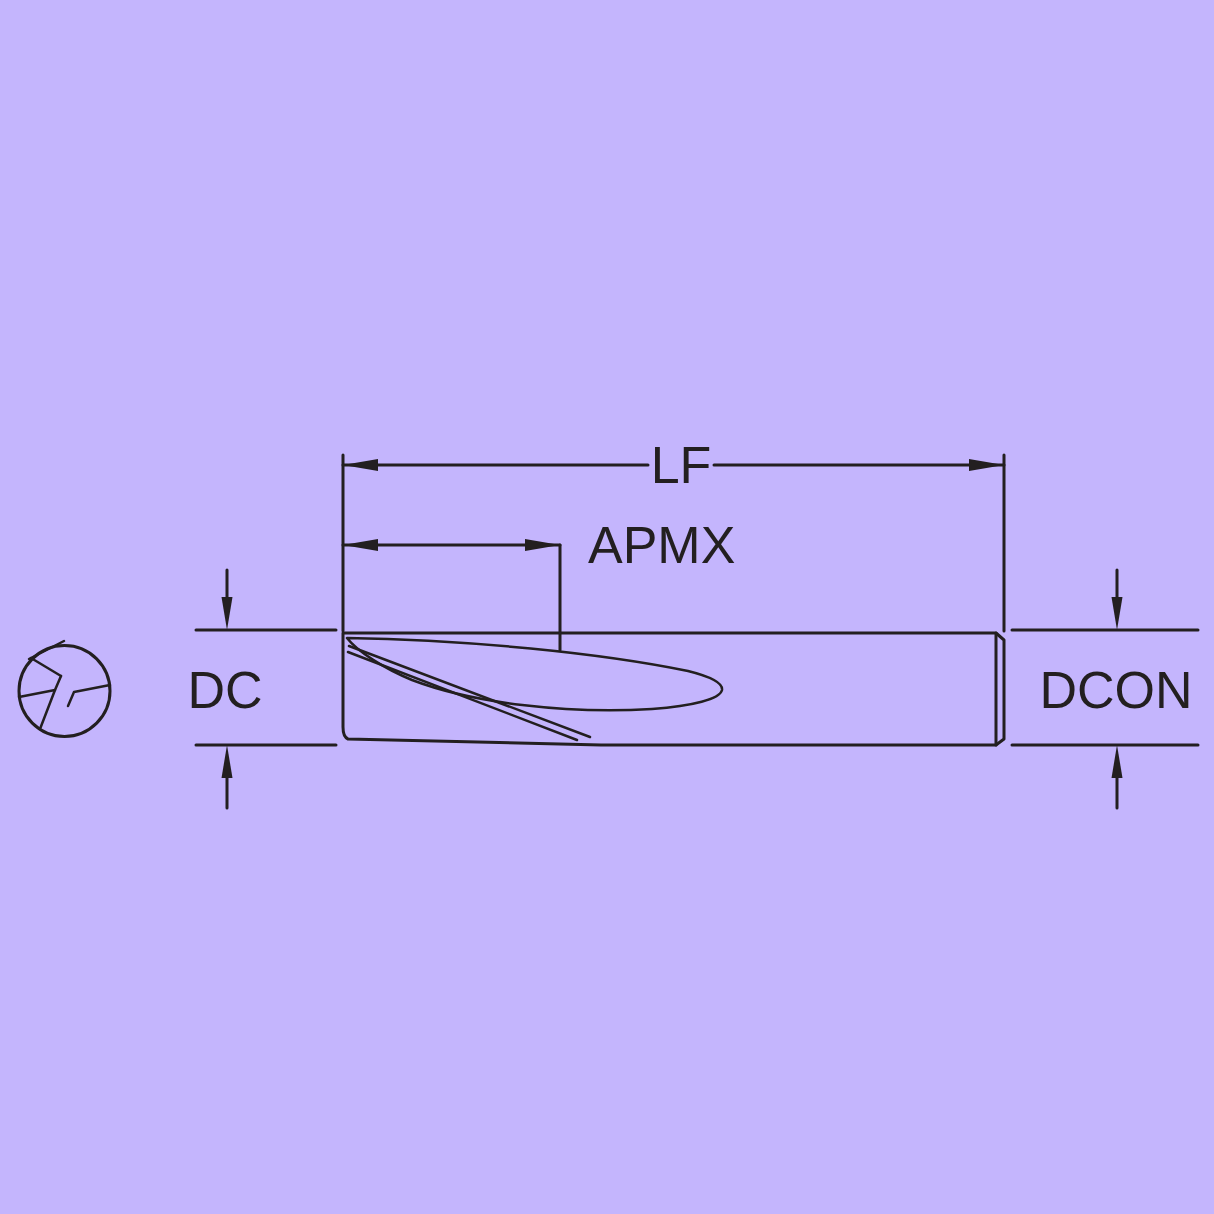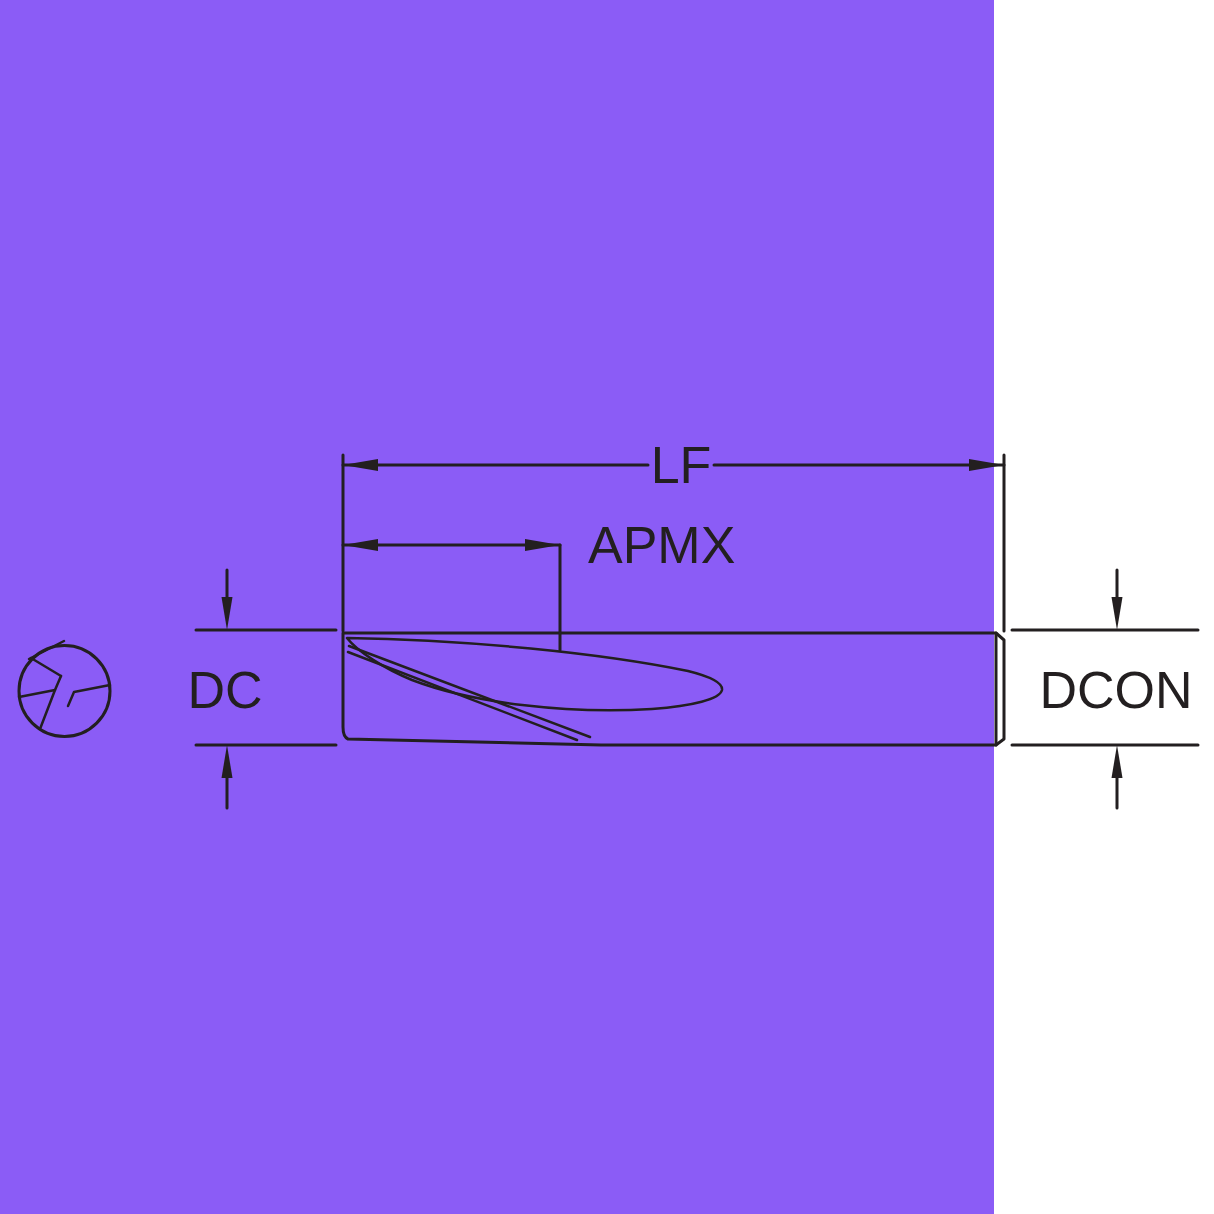--- a/index.html
+++ b/index.html
@@ -4,23 +4,23 @@
 <style>
   html, body {
     margin: 0;
     padding: 0;
     background: #ffffff;
     width: 1214px;
     height: 1214px;
     overflow: hidden;
   }
   .canvas {
-    width: 994px;
+    width: 1214px;
     height: 1214px;
-    background: #8b5cf6;
+    background: #c4b5fd;
   }
   svg { display: block; }
   .dim-label {
     font-family: "Liberation Sans", sans-serif;
     font-size: 52px;
     fill: #231f20;
     stroke: none;
   }
   .arrow {
     fill: #231f20;

